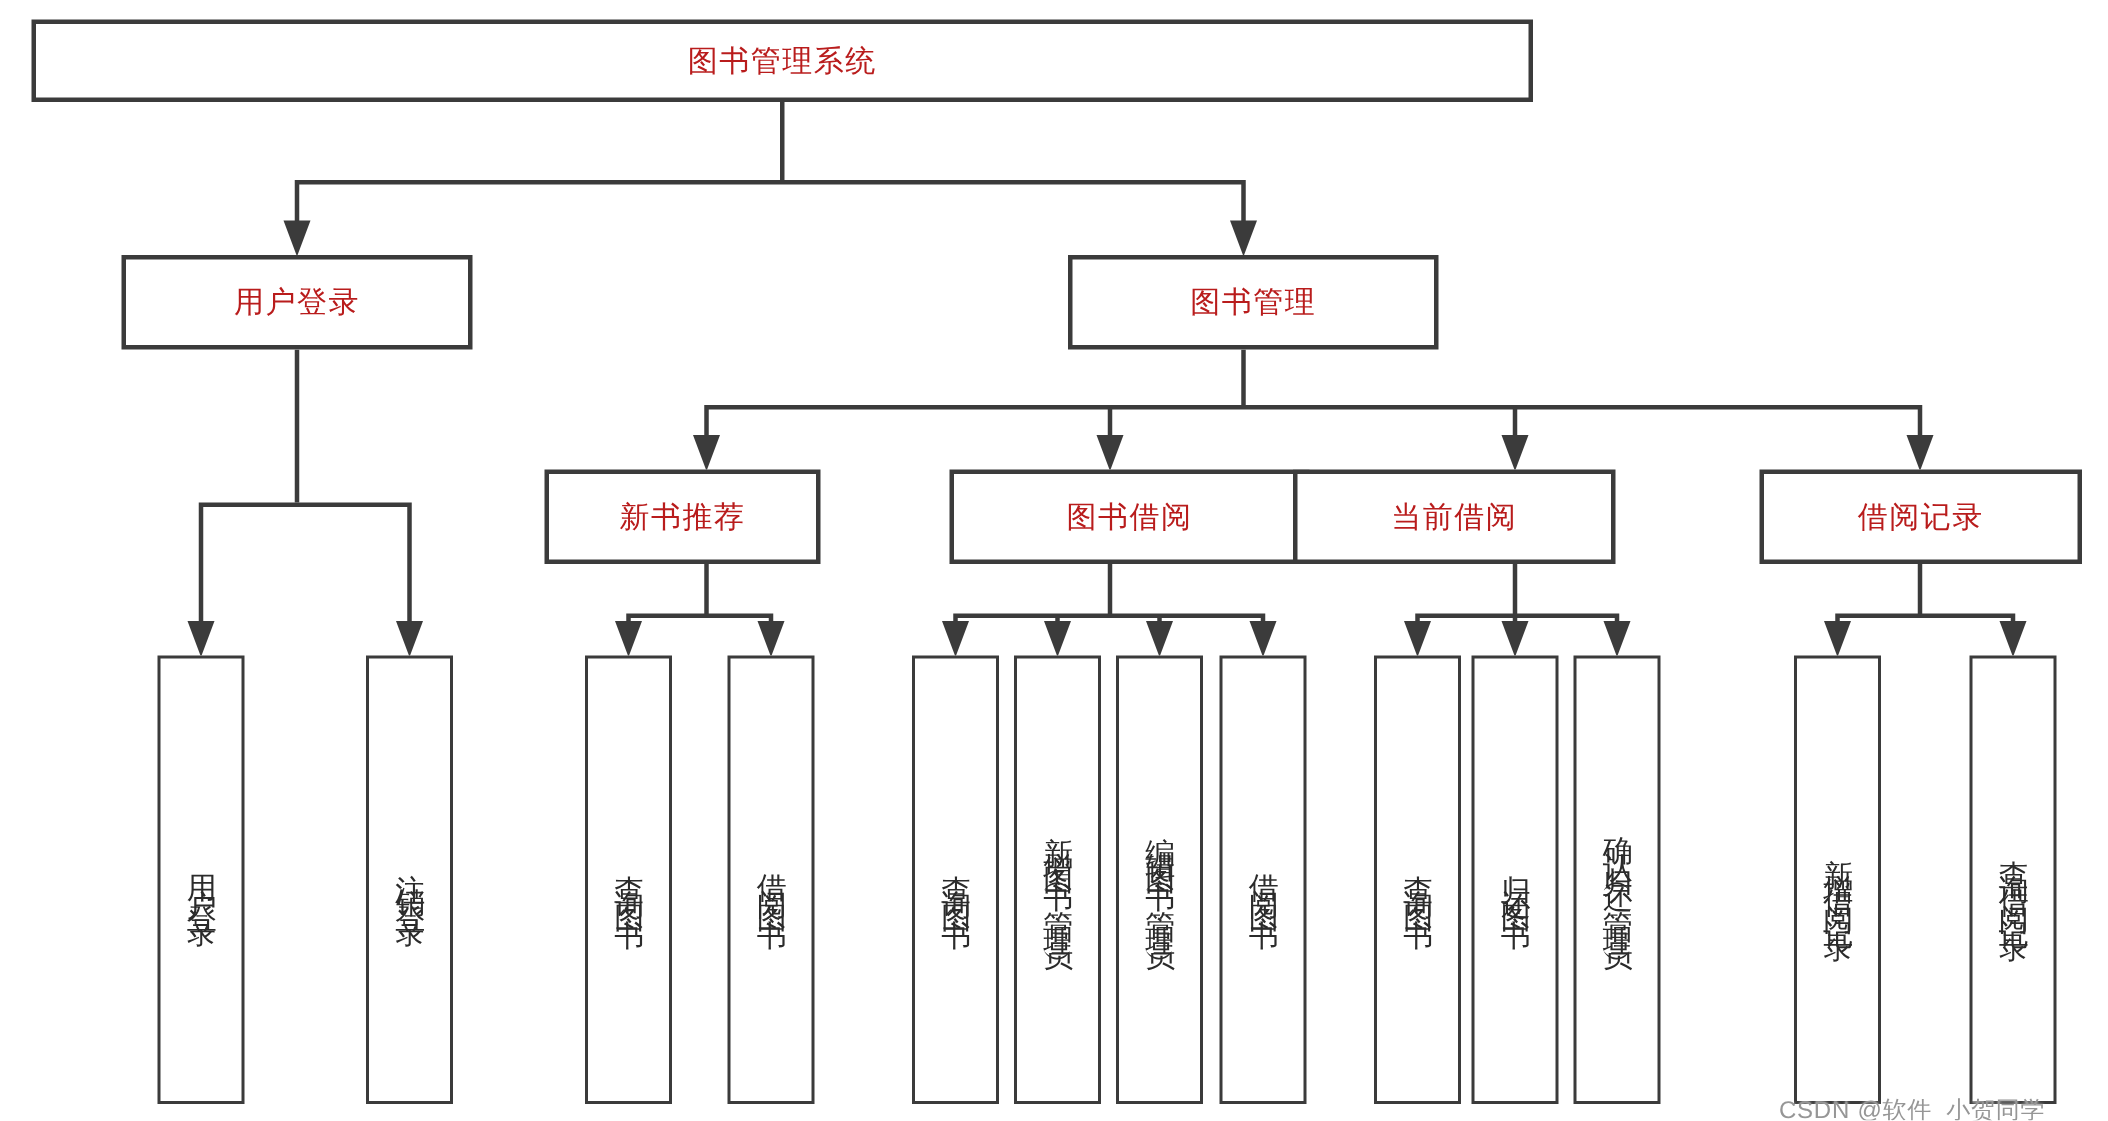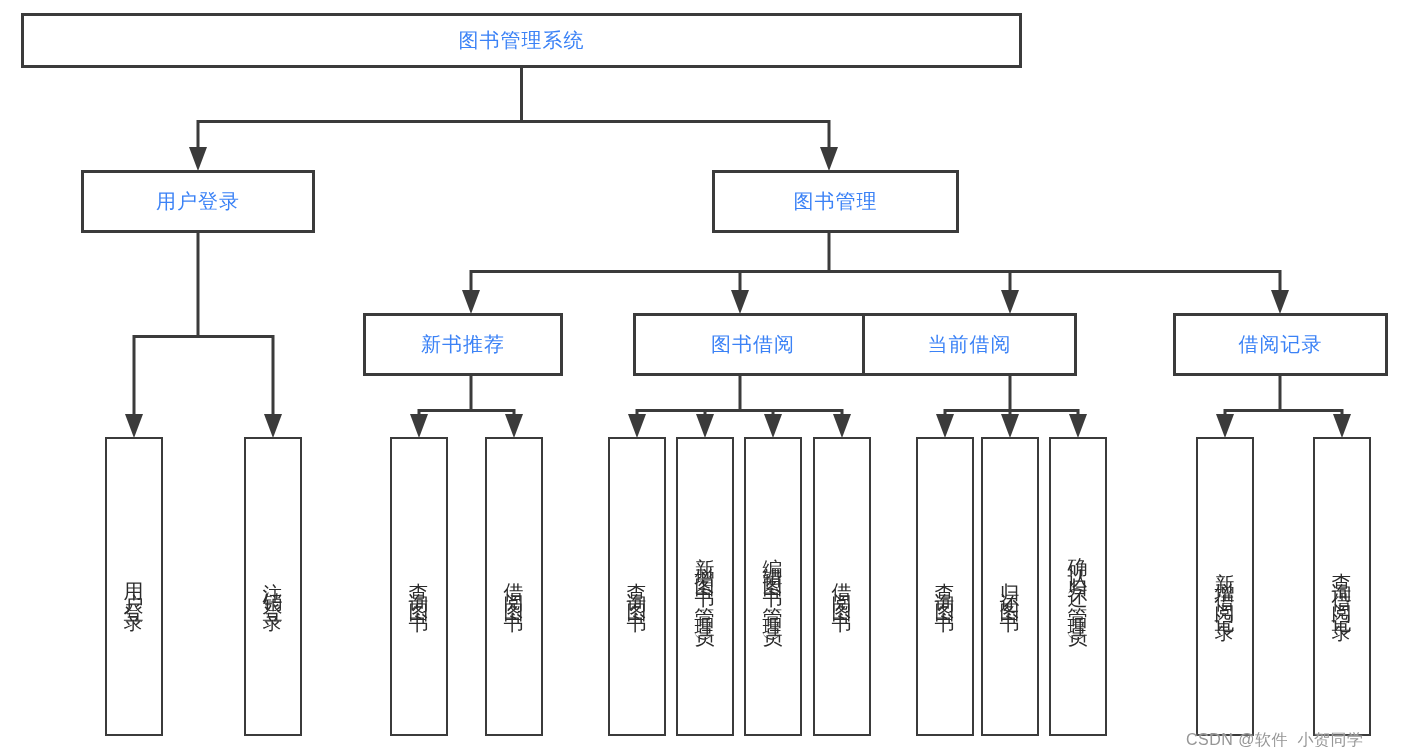--- a/index.html
+++ b/index.html
@@ -23,21 +23,21 @@
   }
   .hbox {
     position: absolute;
     box-sizing: border-box;
     background: #ffffff;
     border: 3px solid #3b3b3b;
     display: flex;
     align-items: center;
     justify-content: center;
     font-size: 20px;
-    color: #3b82f6;
+    color: #b91c1c;
     letter-spacing: 1px;
   }
   .vbox {
     position: absolute;
     box-sizing: border-box;
     background: #ffffff;
     border: 2px solid #3b3b3b;
     display: flex;
     align-items: center;
     justify-content: center;
@@ -122,21 +122,21 @@
     <span>图书管理系统</span>
   </div>
 
   <div class="hbox" style="left:81px; top:170px; width:234px; height:63px;">
     <span>用户登录</span>
   </div>
   <div class="hbox" style="left:712px; top:170px; width:247px; height:63px;">
     <span>图书管理</span>
   </div>
 
-  <div class="hbox" style="left:363px; top:313px; width:200px; height:63px;">
+  <div class="hbox" style="left:363px; top:313px; width:184px; height:63px;">
     <span>新书推荐</span>
   </div>
   <div class="hbox" style="left:633px; top:313px; width:240px; height:63px;">
     <span>图书借阅</span>
   </div>
   <div class="hbox" style="left:862px; top:313px; width:215px; height:63px;">
     <span>当前借阅</span>
   </div>
   <div class="hbox" style="left:1173px; top:313px; width:215px; height:63px;">
     <span>借阅记录</span>

